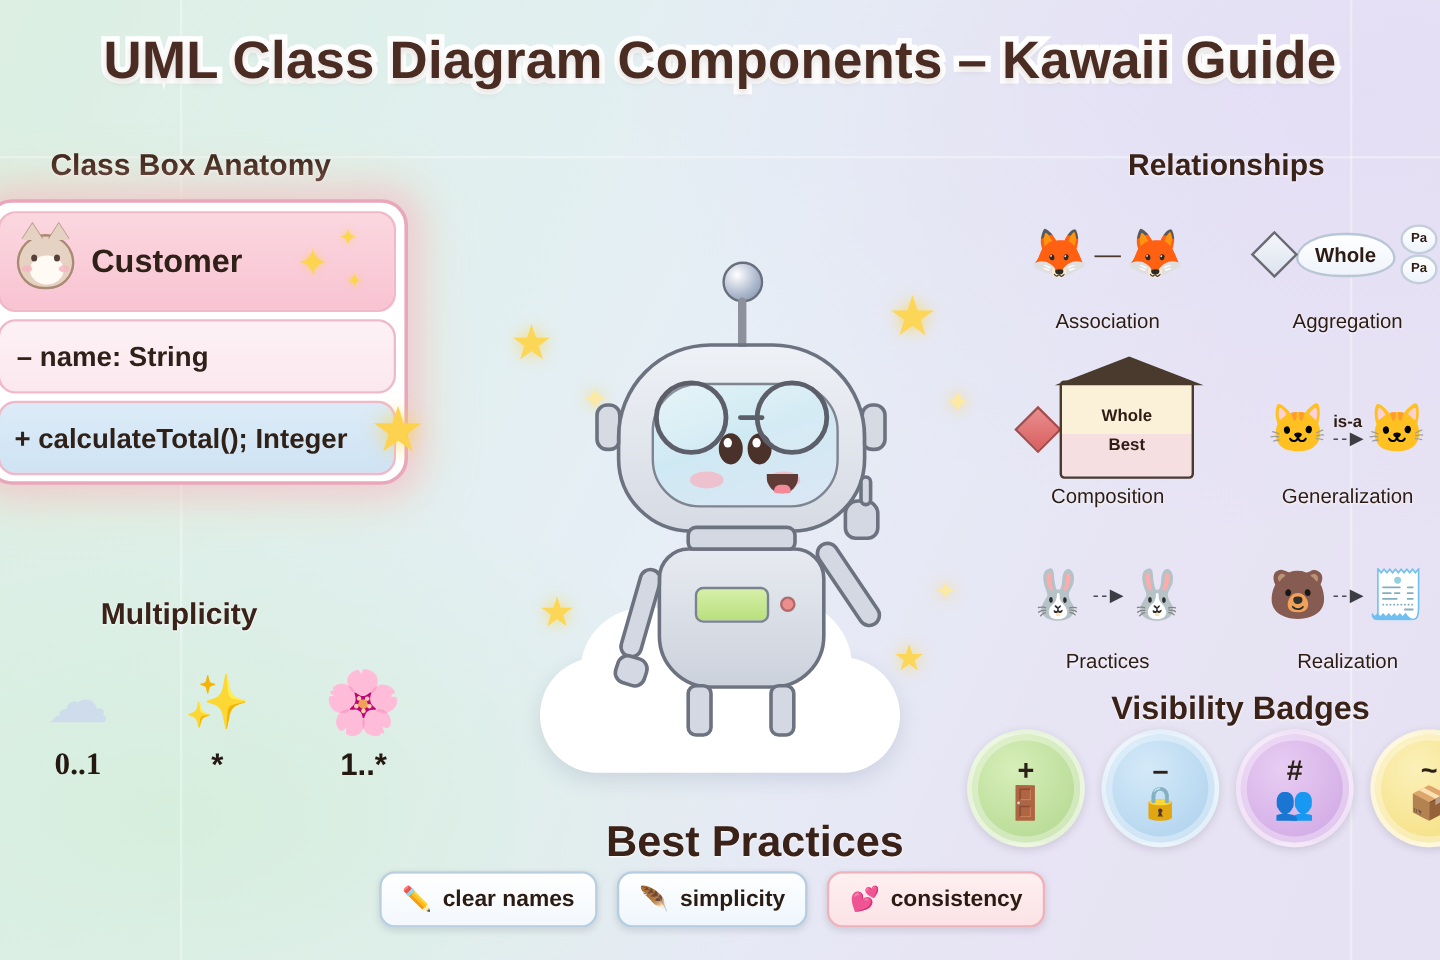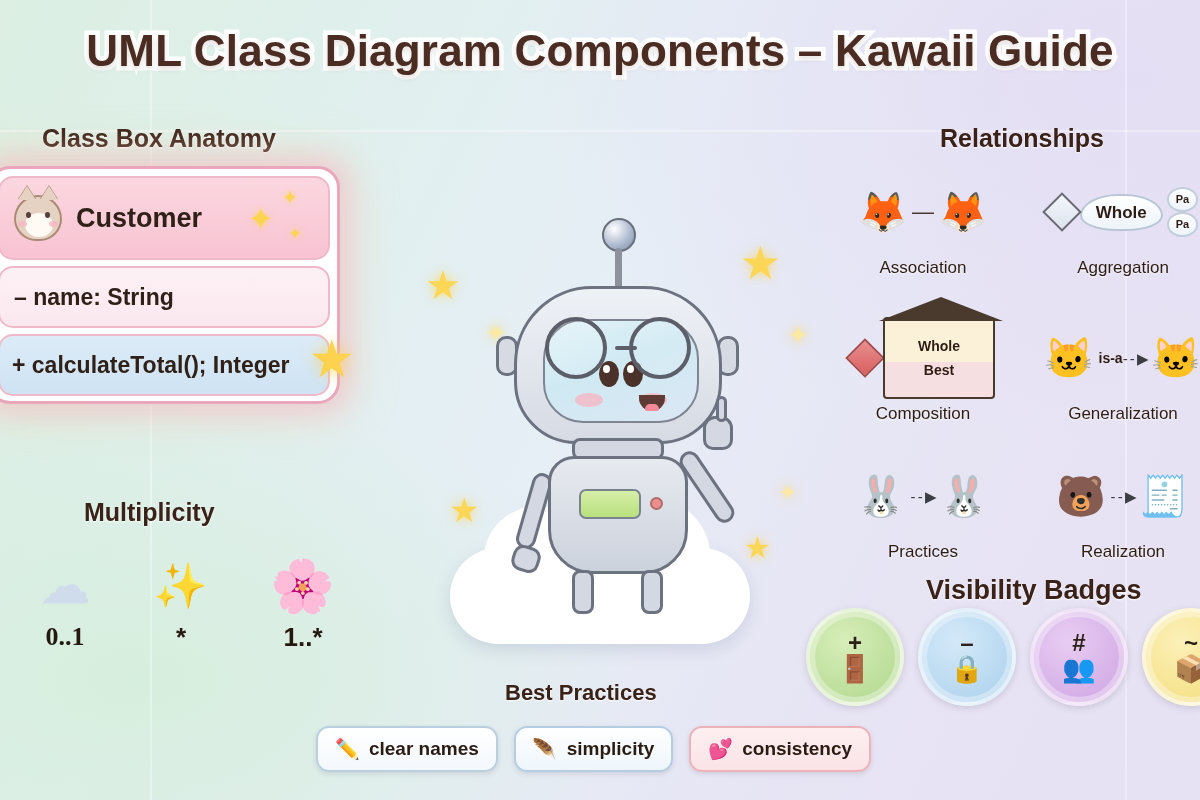--- a/index.html
+++ b/index.html
@@ -31,21 +31,21 @@
 
   
   .sec-h {
     position: absolute; font-size: 25px; font-weight: 700; color: #3a2218;
     text-shadow: 0 1px 2px rgba(255,255,255,.9);
   }
   #h-classbox   { left: 42px;  top: 124px; text-align: right; }
   #h-multi      { left: 84px;  top: 498px; }
   #h-rel        { left: 940px; top: 124px; }
   #h-vis        { left: 926px; top: 575px; font-size: 27px; font-weight: 800; }
-  #h-best       { left: 505px; top: 680px; font-size: 22px; font-weight: 800; }
+  #h-best       { left: 505px; top: 680px; font-size: 36px; font-weight: 800; }
 
   
   #classbox {
     position: absolute; left: -12px; top: 166px; width: 352px; height: 238px;
     border: 3px solid #e9a7bb; border-radius: 22px; background: #fff;
     box-shadow: 0 0 26px 10px rgba(247,170,195,.45), 0 0 42px 18px rgba(255,214,160,.25);
     padding: 7px;
   }
   .cb-row { position: relative; border: 2px solid #f0b9c9; border-radius: 15px; overflow: hidden; }
   #cb-head {
@@ -362,21 +362,21 @@
           <span>Whole</span>
           <span>Best</span>
         </span>
       </div>
       <div class="cap">Composition</div>
     </div>
 
     <div class="rel" id="rel-gen">
       <div class="art">
         <span>🐱</span>
-        <span style="display:flex;align-items:center;">
+        <span style="display:flex;flex-direction:column;align-items:center;">
           <span class="isa">is-a</span>
           <span class="arrow-dash">- - ▶</span>
         </span>
         <span>🐱</span>
       </div>
       <div class="cap">Generalization</div>
     </div>
 
     <div class="rel" id="rel-dep">
       <div class="art">

